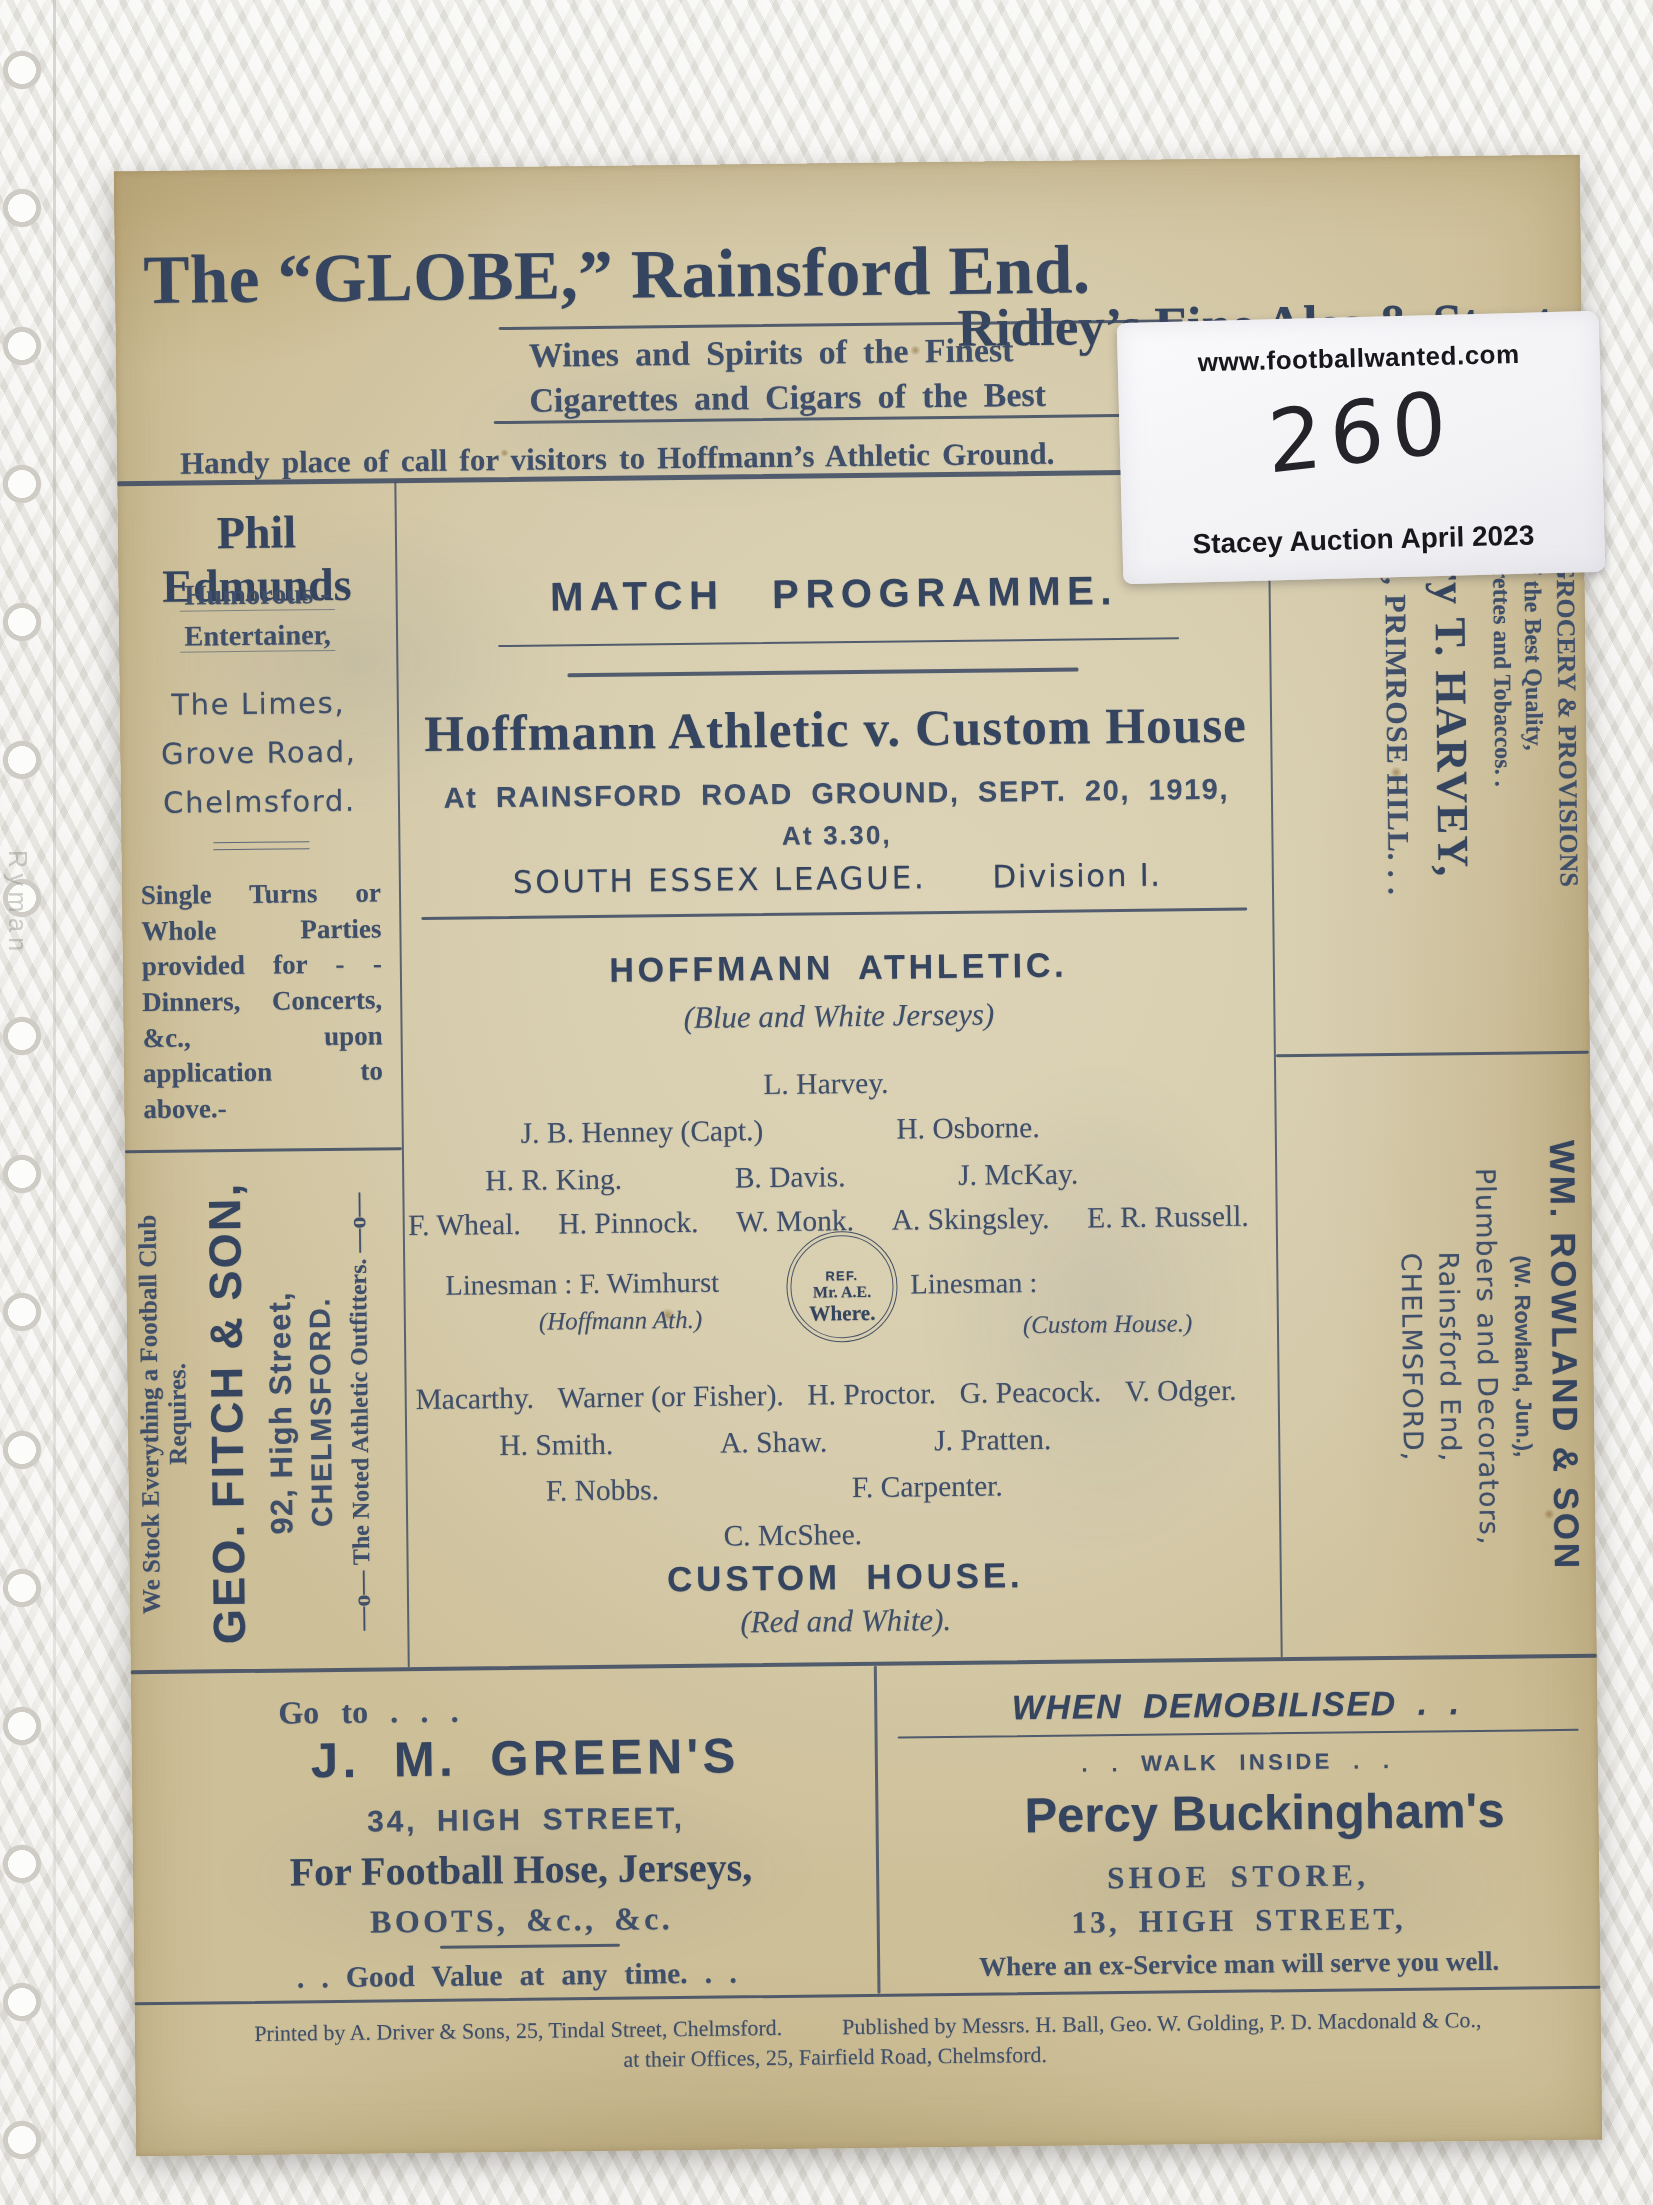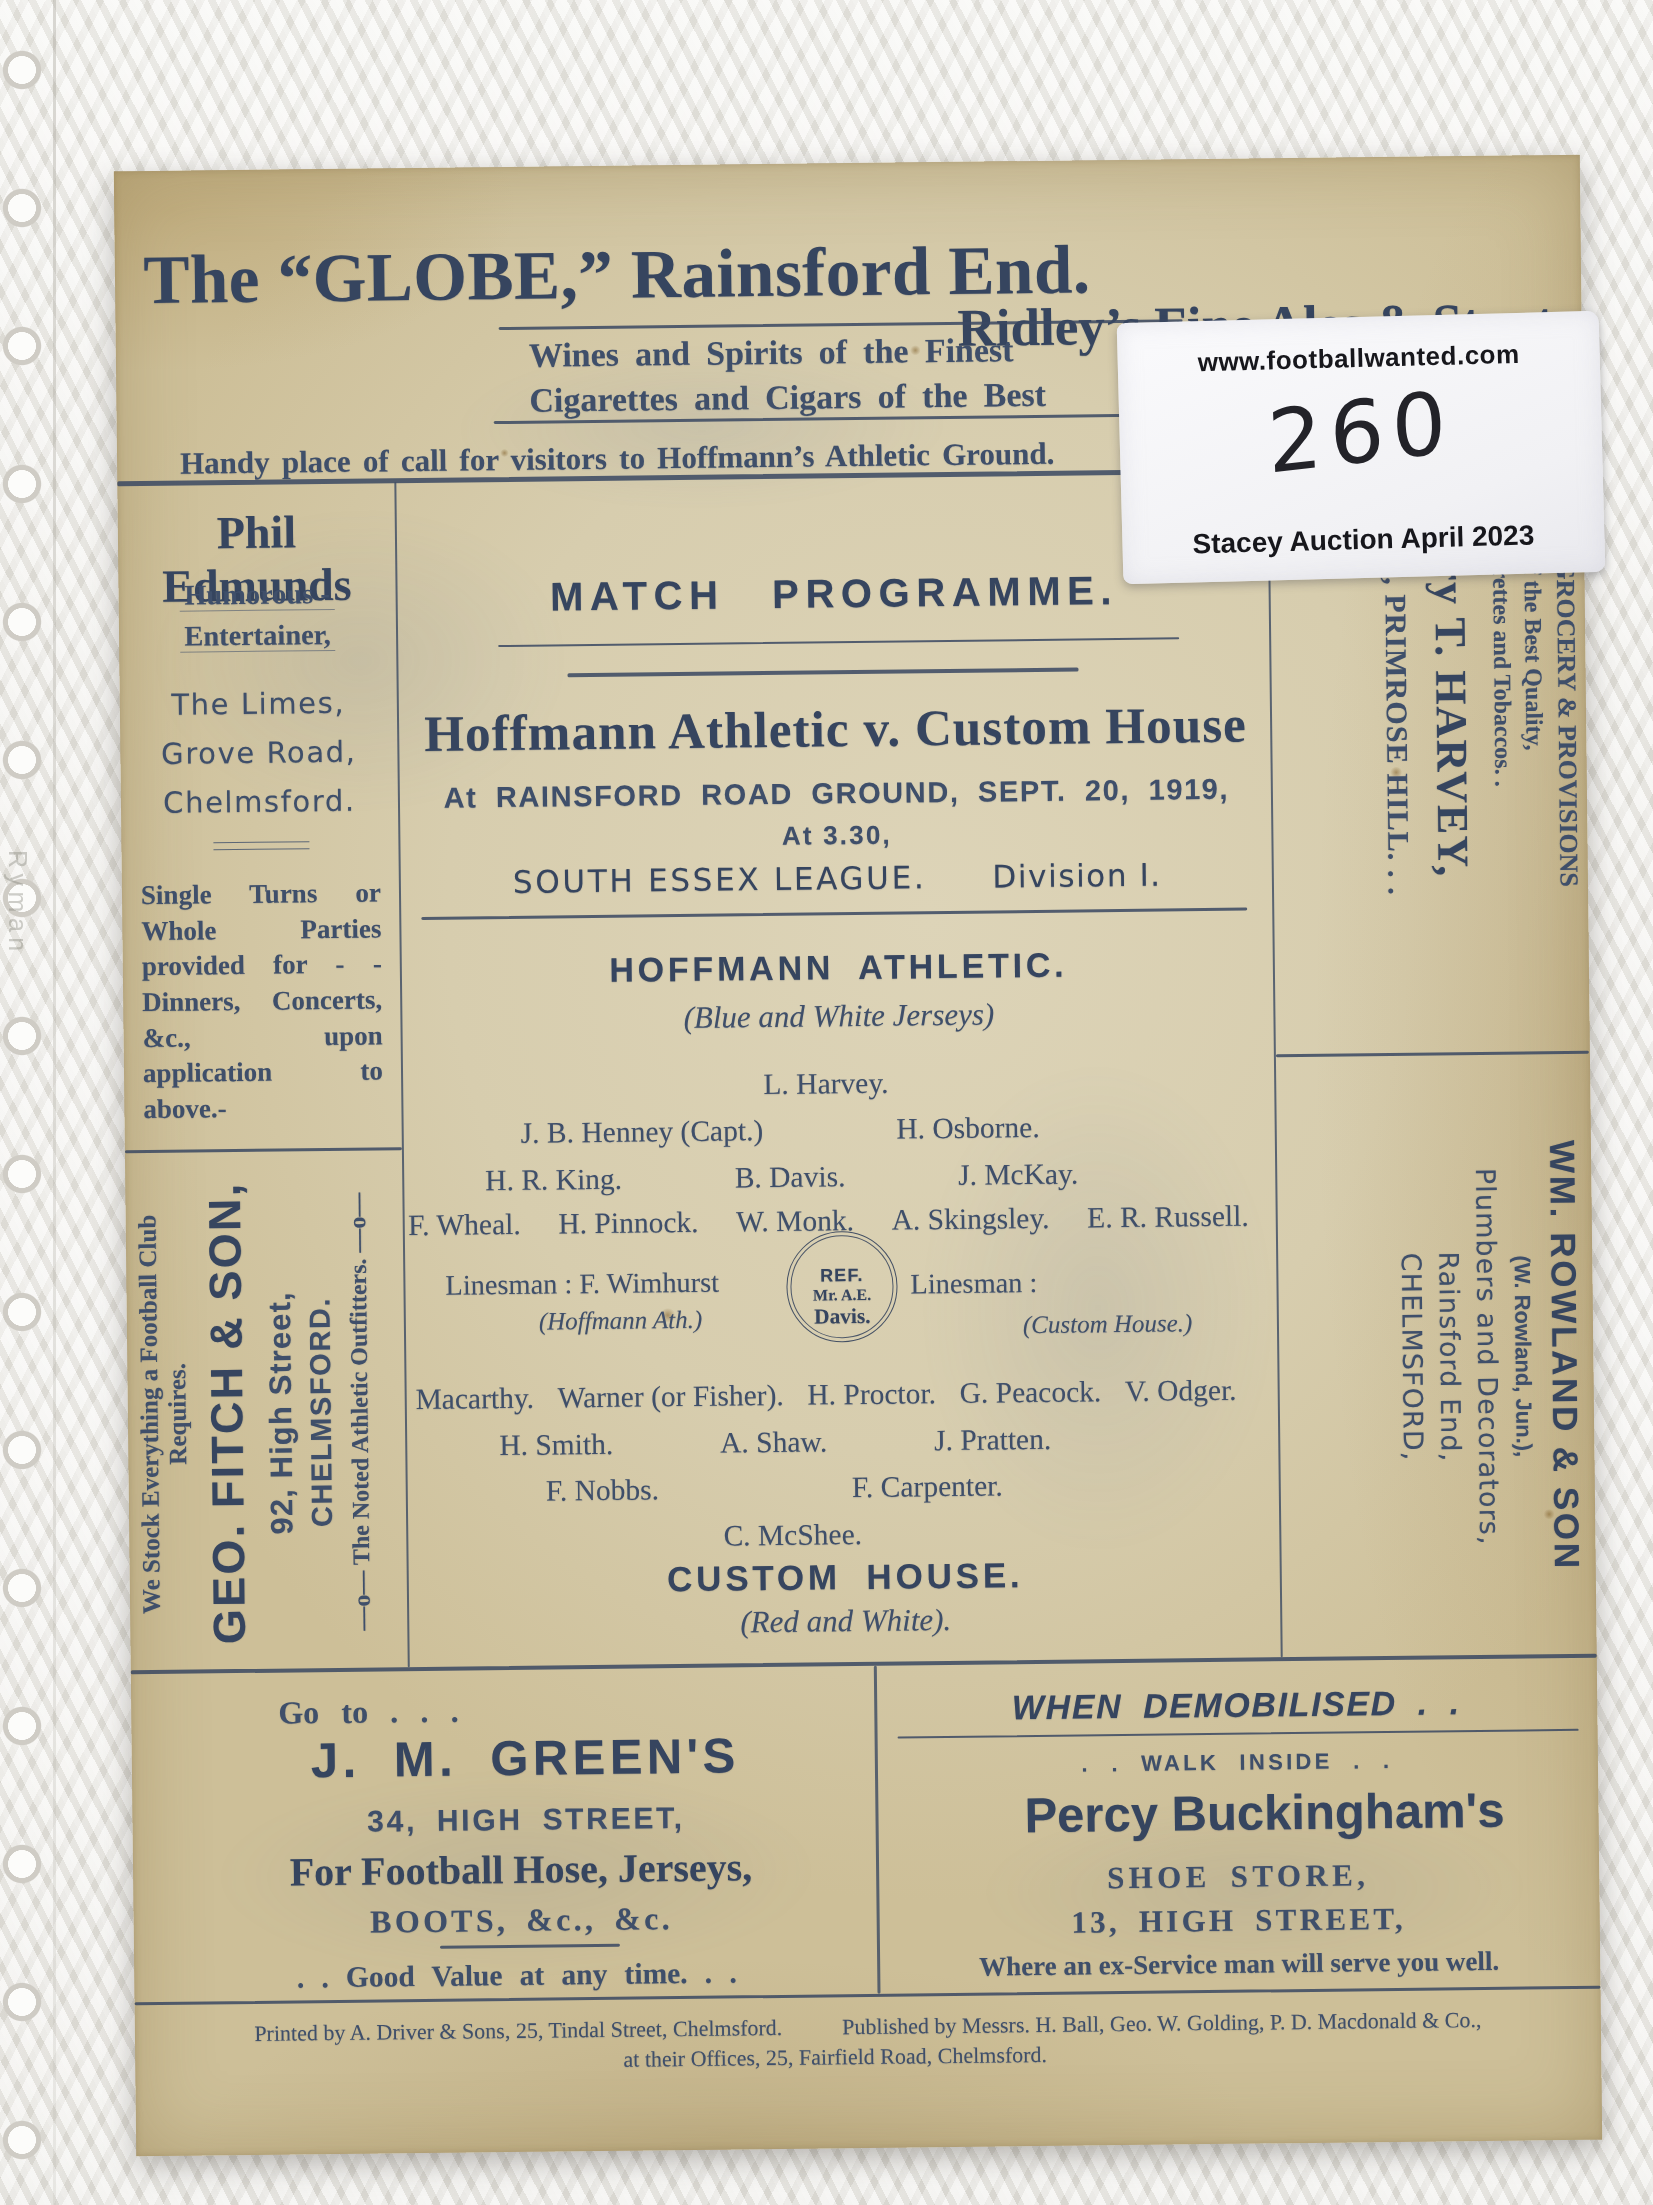--- a/index.html
+++ b/index.html
@@ -173,23 +173,23 @@
         <span>H. Pinnock.</span>
         <span>W. Monk.</span>
         <span>A. Skingsley.</span>
         <span>E. R. Russell.</span>
       </div>
 
       <div class="abs serif ink" style="left:41px;top:788px;font-size:28.4px;">Linesman : F. Wimhurst</div>
       <div class="abs serif i ink" style="left:134px;top:827px;font-size:25px;">(Hoffmann Ath.)</div>
 
       <div id="refcircle">
-        <div class="sans b ink-d" style="font-size:18px;letter-spacing:1.1px;margin-top:20px;">REF.</div>
+        <div class="sans b ink-d" style="font-size:13px;letter-spacing:1.1px;margin-top:20px;">REF.</div>
         <div class="serif b ink-d" style="font-size:16px;">Mr. A.E.</div>
-        <div class="serif b ink-d" style="font-size:21.3px;">Davis.</div>
+        <div class="serif b ink-d" style="font-size:21.3px;">Where.</div>
       </div>
 
       <div class="abs serif ink" style="left:506px;top:792px;font-size:28.4px;">Linesman :</div>
       <div class="abs serif i ink" style="left:618px;top:836px;font-size:25px;">(Custom House.)</div>
 
       <div class="nrow serif ink" style="left:0;top:901px;width:100%;padding:0 44px 0 9.8px;box-sizing:border-box;">
         <span>Macarthy.</span>
         <span>Warner (or Fisher).</span>
         <span>H. Proctor.</span>
         <span>G. Peacock.</span>

